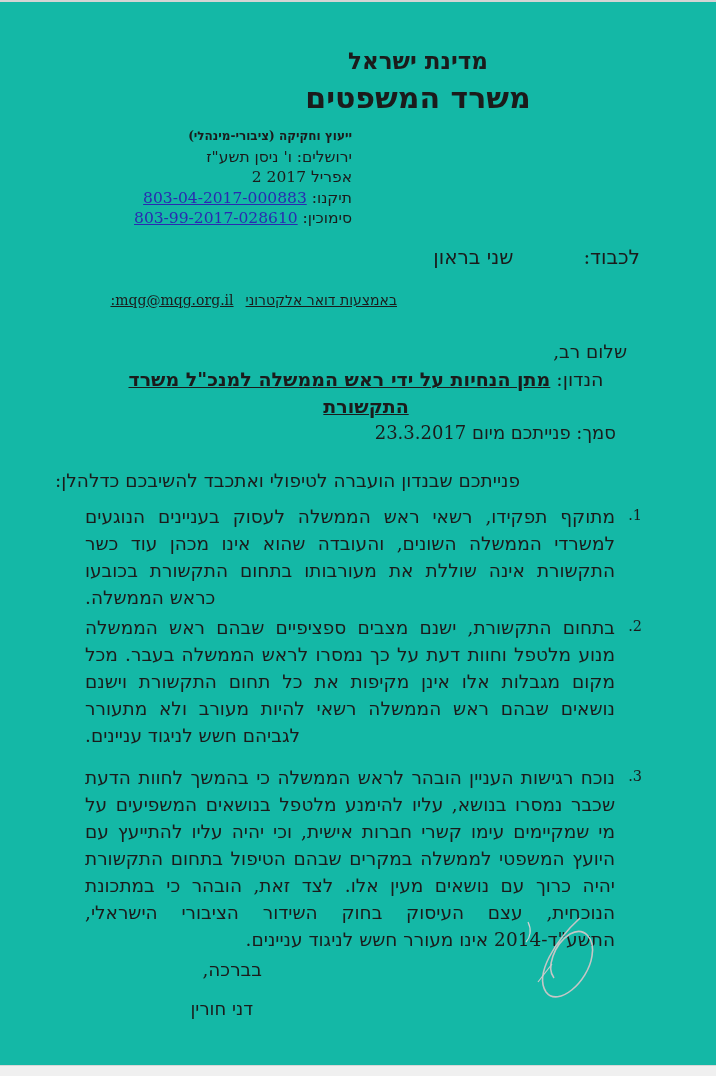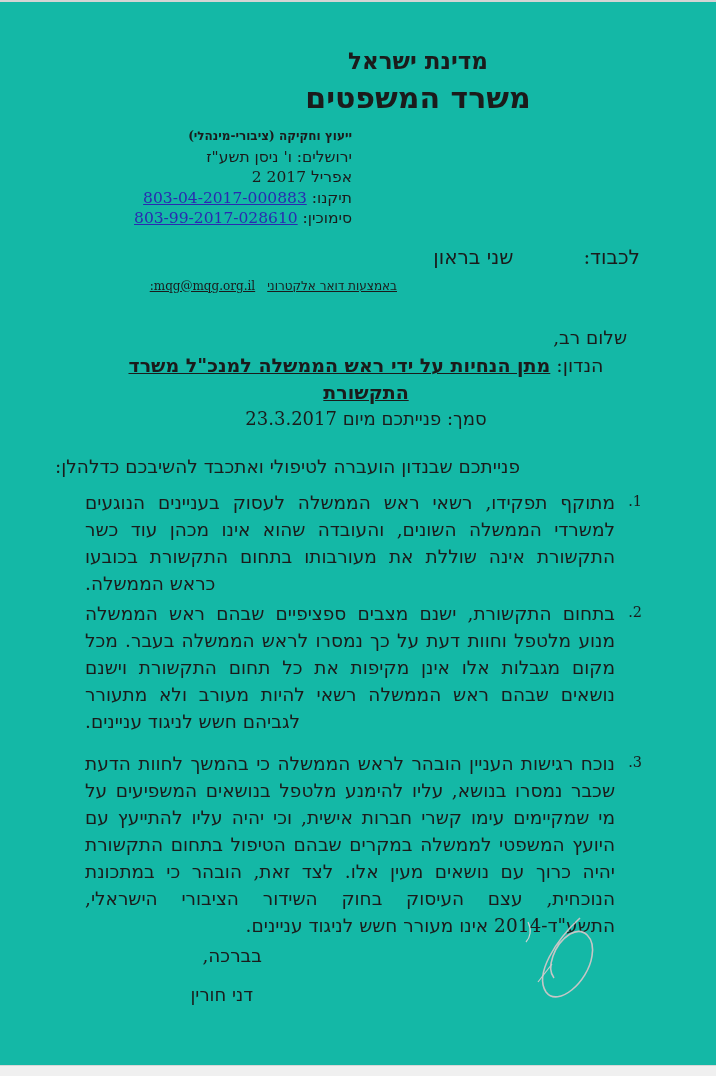--- a/index.html
+++ b/index.html
@@ -23,30 +23,30 @@
 
   
   .info{margin:8px 364px 0 0;text-align:right;font-size:15.5px;line-height:20.5px;white-space:nowrap;}
   .info .dept{font-weight:bold;font-size:12px;}
   .link{color:#2a2ab0;text-decoration:underline;cursor:pointer;}
 
   
   .addr-line1{margin:15px 76px 0 0;font-size:20px;line-height:26px;}
   .addr-gap{display:inline-block;width:70px;}
   .addr-line2{margin:0 89px 0 0;font-size:18px;line-height:26px;}
-  .addr-line3{margin:2px 319px 0 0;font-size:12px;line-height:28px;white-space:nowrap;padding-left:9px;}
+  .addr-line3{margin:16px 319px 0 0;font-size:14px;line-height:28px;white-space:nowrap;padding-left:9px;}
   .u{text-decoration:underline;}
   .gap-sm{display:inline-block;width:12px;}
 
   .greeting{margin:26px 89px 0 0;font-size:18.5px;line-height:24px;}
 
   
   .subject{width:500px;margin:2px 100px 0 0;text-align:center;font-size:19px;line-height:27px;}
   .subject-title{font-weight:bold;text-decoration:underline;}
-  .samech{width:500px;margin:1px 100px 0 0;text-align:center;font-size:18px;line-height:24px;}
+  .samech{width:500px;margin:1px 100px 0 0;text-align:right;font-size:18px;line-height:24px;}
 
   .intro{margin:24px 196px 0 20px;font-size:18.5px;line-height:24px;}
 
   
   .body-col{margin:10px 101px 0 85px;}
   .para{position:relative;font-size:18.5px;line-height:27px;text-align:justify;text-align-last:left;}
   .para.last-right{text-align-last:right;}
   .para + .para{margin-top:3px;}
   .para.p3{margin-top:15px;}
   .num{position:absolute;right:-27px;top:2px;font-size:14.5px;line-height:20px;}

